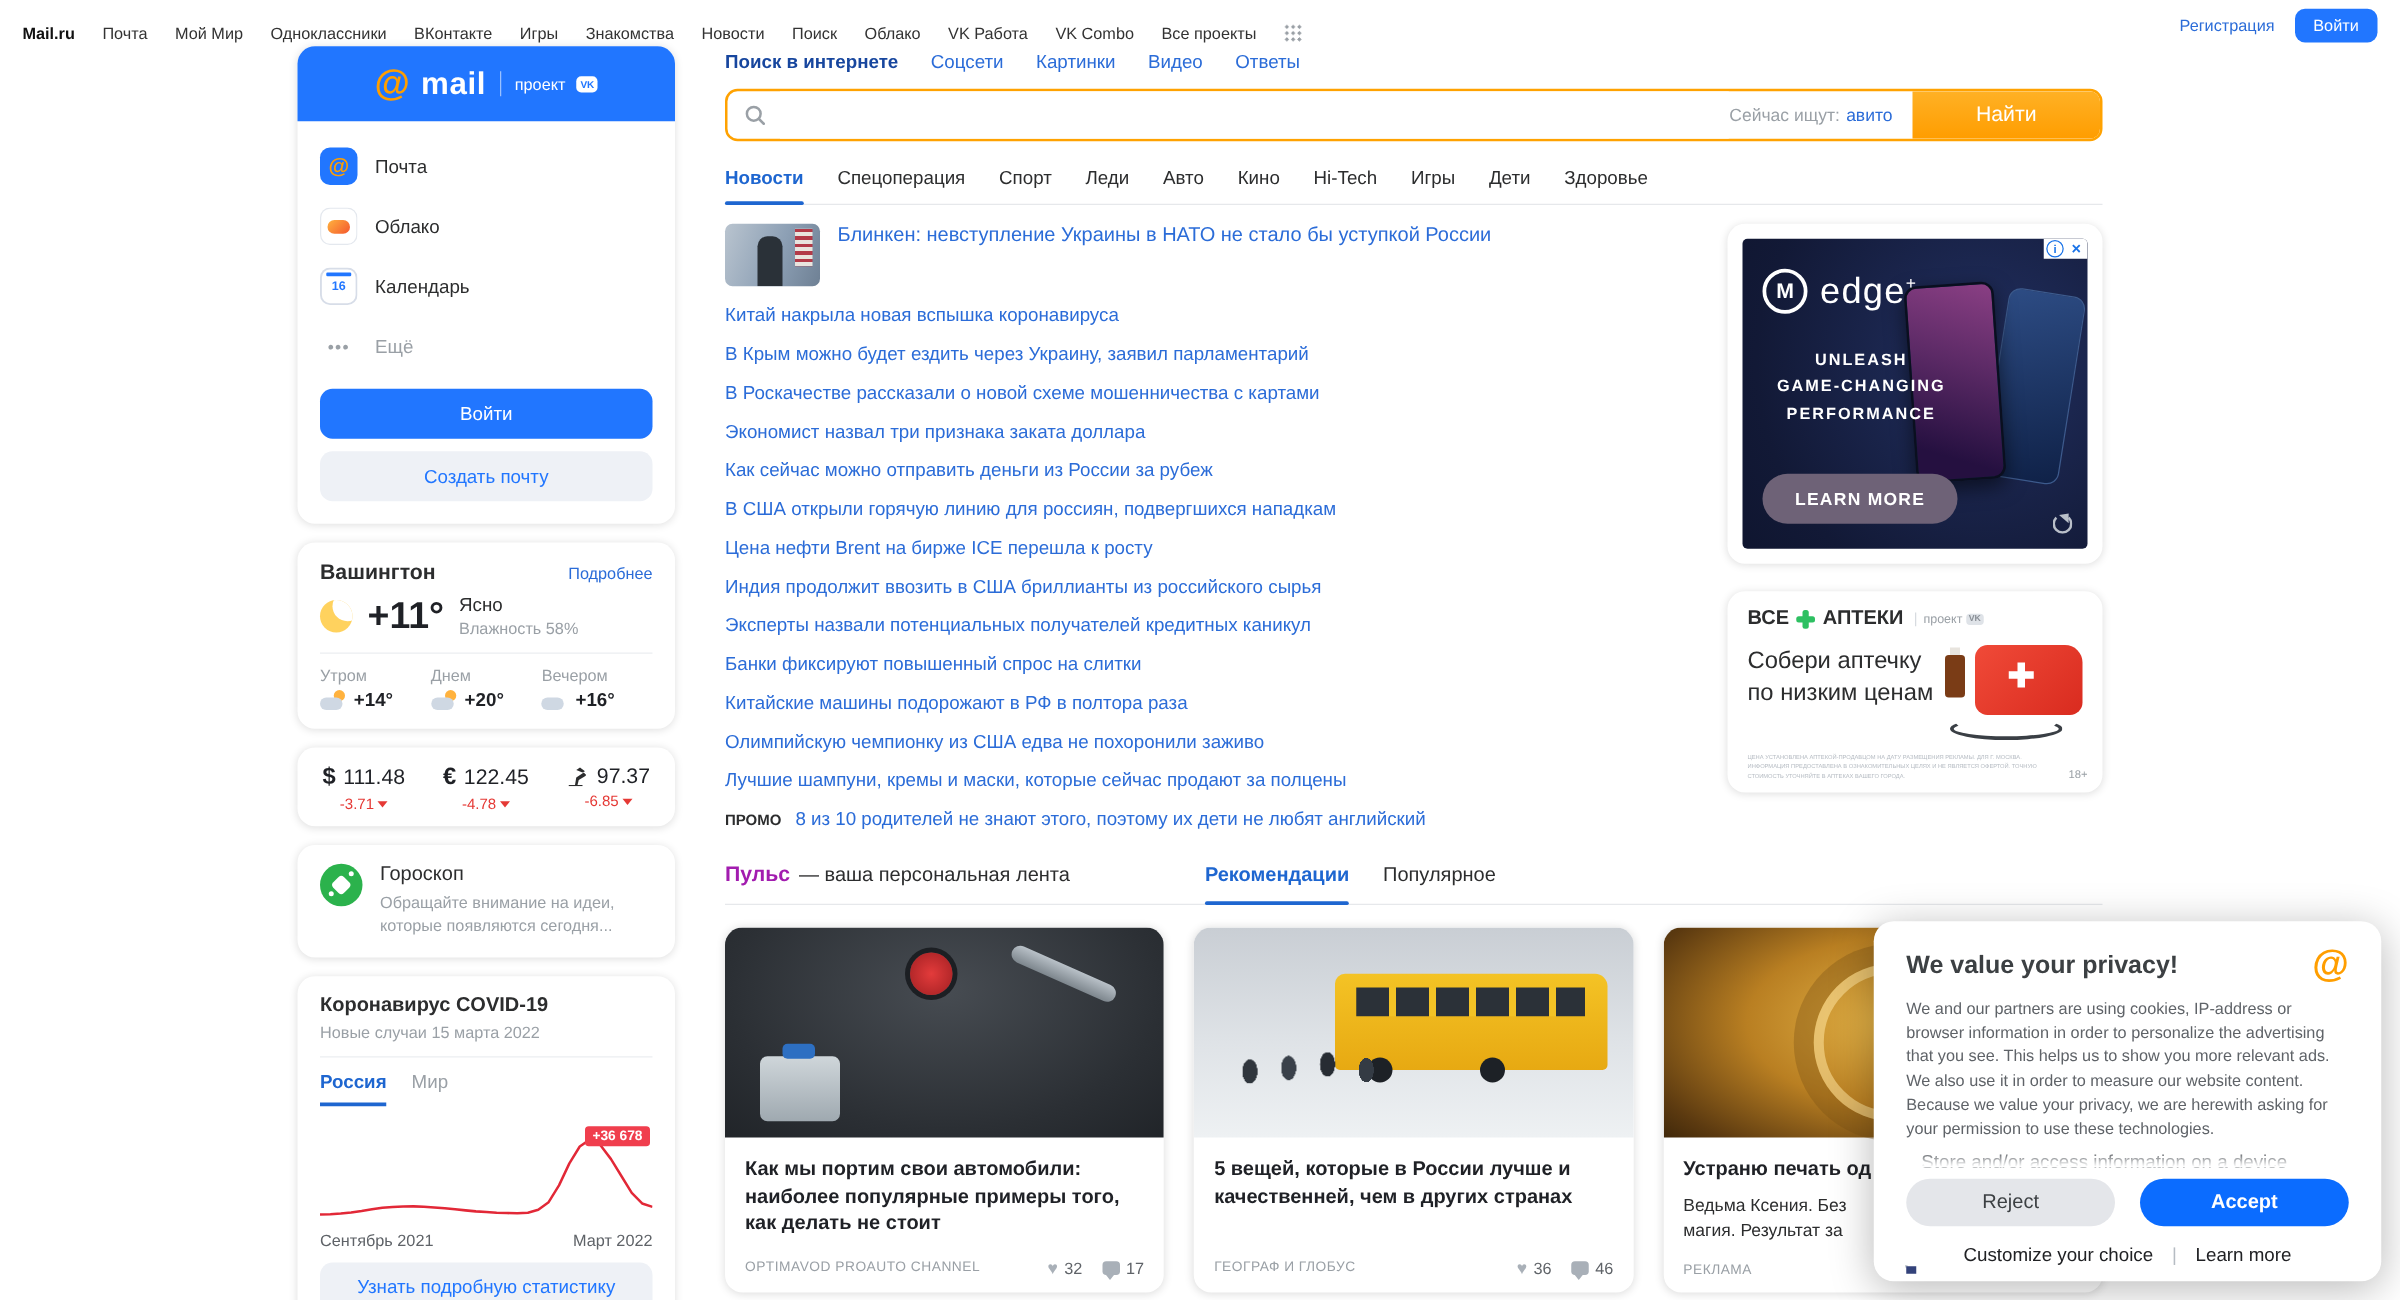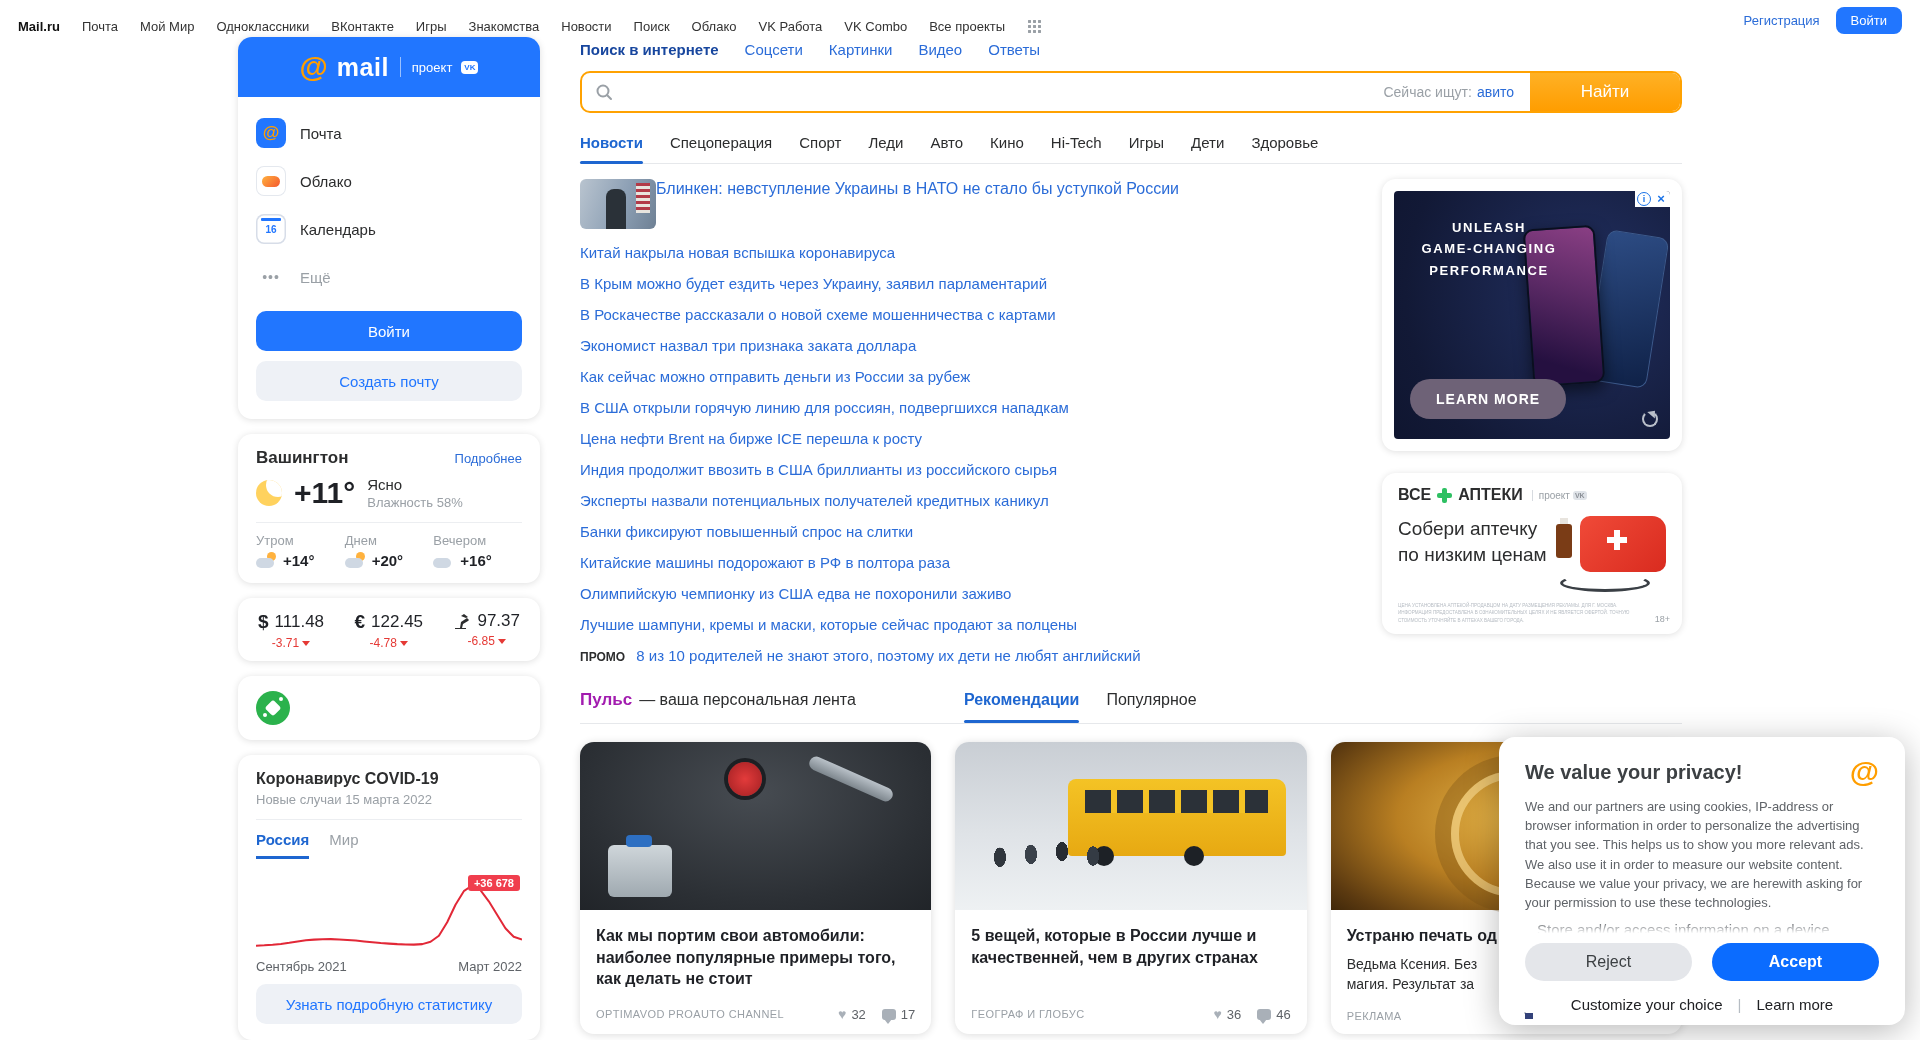--- a/index.html
+++ b/index.html
@@ -111,21 +111,21 @@
   .hint-term { color:#2b6cd8; }
   .find-btn { height:100%; width:150px; border:none; background:linear-gradient(#ffb125,#ff9d00); color:#fff; font-size:17px; cursor:pointer; font-family:inherit; }
 
   .news-tabs { display:flex; gap:27px; font-size:15px; margin-top:21px; border-bottom:1px solid #e6e8eb; padding-bottom:12px; }
   .ntab { color:#2c2d2e; position:relative; cursor:pointer; }
   .ntab.active { color:#1e66d0; font-weight:bold; }
   .ntab.active::after { content:''; position:absolute; left:0; right:0; bottom:-13px; height:3px; background:#1e66d0; border-radius:2px; }
 
   .news-flex { display:flex; gap:44px; margin-top:15px; }
   .news-col { flex:1; min-width:0; }
-  .headline { display:flex; }
+  .headline { display:flex; gap:14px; }
   .thumb { width:76px; height:50px; border-radius:6px; flex:none; overflow:hidden; position:relative;
     background:linear-gradient(110deg,#b9c4cf 0%,#8da0b5 55%,#6e8094 100%); }
   .thumb::before { content:''; position:absolute; left:26px; top:10px; width:20px; height:40px; border-radius:8px 8px 0 0; background:#2a3138; }
   .thumb::after { content:''; position:absolute; right:6px; top:4px; width:14px; height:30px;
     background:repeating-linear-gradient(#b23a48 0 3px,#e8e4de 3px 6px); }
   .headline-title { color:#2b6cd8; font-size:16px; line-height:1.3; display:block; }
   .headline-sub { font-size:15px; color:#2c2d2e; margin-top:5px; }
   .news-list { list-style:none; margin-top:15px; }
   .news-list li { margin-bottom:13px; }
   .news-link { color:#2b6cd8; font-size:15px; }
@@ -373,20 +373,24 @@
           </div>
         <div class="rate-change">
             <span>-6.85</span>
             <span class="tri-down"></span>
           </div>
       </div>
     </div>
 
     <div class="card horoscope">
       <span class="horo-ic"></span>
+      <div>
+        <div class="horo-title">Гороскоп</div>
+        <div class="horo-sub">Обращайте внимание на идеи, которые появляются сегодня...</div>
+      </div>
     </div>
 
     <div class="card covid">
       <div class="covid-title">Коронавирус COVID-19</div>
       <div class="covid-sub">Новые случаи 15 марта 2022</div>
       <div class="covid-div"></div>
       <div class="covid-tabs">
         <span class="ctab active">Россия</span>
         <span class="ctab">Мир</span>
       </div>
@@ -472,20 +476,24 @@
 
       <div class="ad-col">
         <div class="card moto-card">
           <div class="banner">
             <span class="ad-ctrl">
               <span class="info-ic"></span>
               <span class="close-ic"></span>
             </span>
             <span class="phone-back"></span>
             <span class="phone-front"></span>
+            <div class="moto-row">
+              <span class="moto-circle"></span>
+              <span class="edge"><span>edge</span><sup>+</sup></span>
+            </div>
             <div class="moto-lines">
               <div>UNLEASH</div>
               <div>GAME-CHANGING</div>
               <div>PERFORMANCE</div>
             </div>
             <button class="learn-btn">LEARN MORE</button>
             <span class="refresh-ic"></span>
           </div>
         </div>
 

